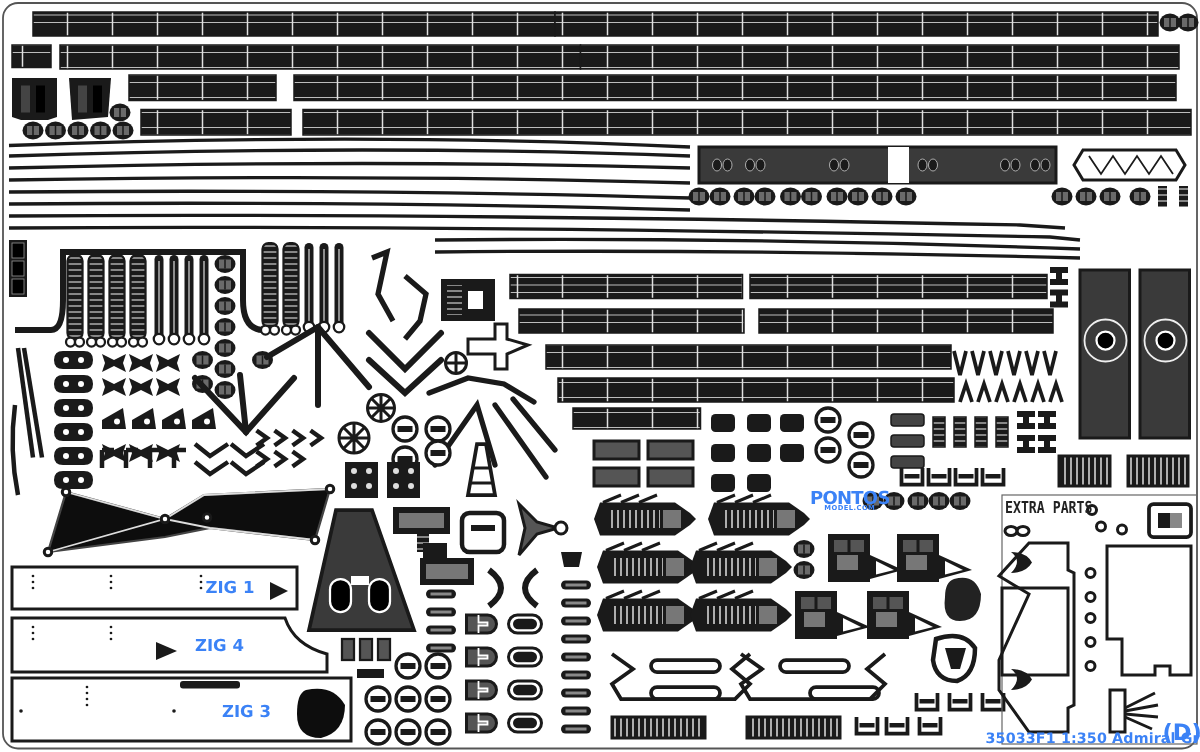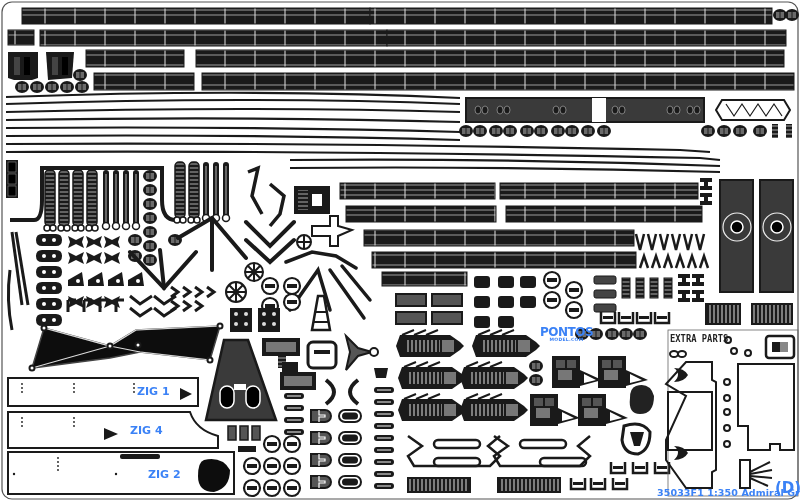--- a/index.html
+++ b/index.html
@@ -646,21 +646,21 @@
     <path d="M738,364 L794,364 L794,450 L780,450 L780,444 L770,444 L770,450 L748,450 L748,426 L738,426 Z" fill="#fff" stroke="#1a1a1a" stroke-width="2"></path>
     <g fill="none" stroke="#1a1a1a" stroke-width="2">
       <path d="M740,460 L740,488 L750,488 L750,460 Z"></path>
       <path d="M750,472 L770,462 M750,474 L772,470 M750,476 L772,478 M750,478 L768,486"></path>
     </g>
   </g>
 </svg>
 
 <div class="lbl zig" style="left:104px;top:385px;margin-left:33px;">ZIG 1</div>
 <div class="lbl zig" style="left:130px;top:424px;">ZIG 4</div>
-<div class="lbl zig" style="left:148px;top:468px;">ZIG 2</div>
+<div class="lbl zig" style="left:148px;top:468px;">ZIG 3</div>
 
 <div class="lbl" style="left:540px;top:326px;text-align:center;line-height:1;">
   <div class="brand">PONTOS</div>
   <div class="brand-sub">MODEL.COM</div>
 </div>
 
 <div class="lbl extra" style="left:670px;top:332px;">EXTRA PARTS</div>
 
 <div class="lbl sheet-title" style="left:657px;top:487px;">35033F1 1:350 Admiral Graf Spee</div>
 <div class="lbl sheet-letter" style="left:775px;top:479px;">(D)</div>

